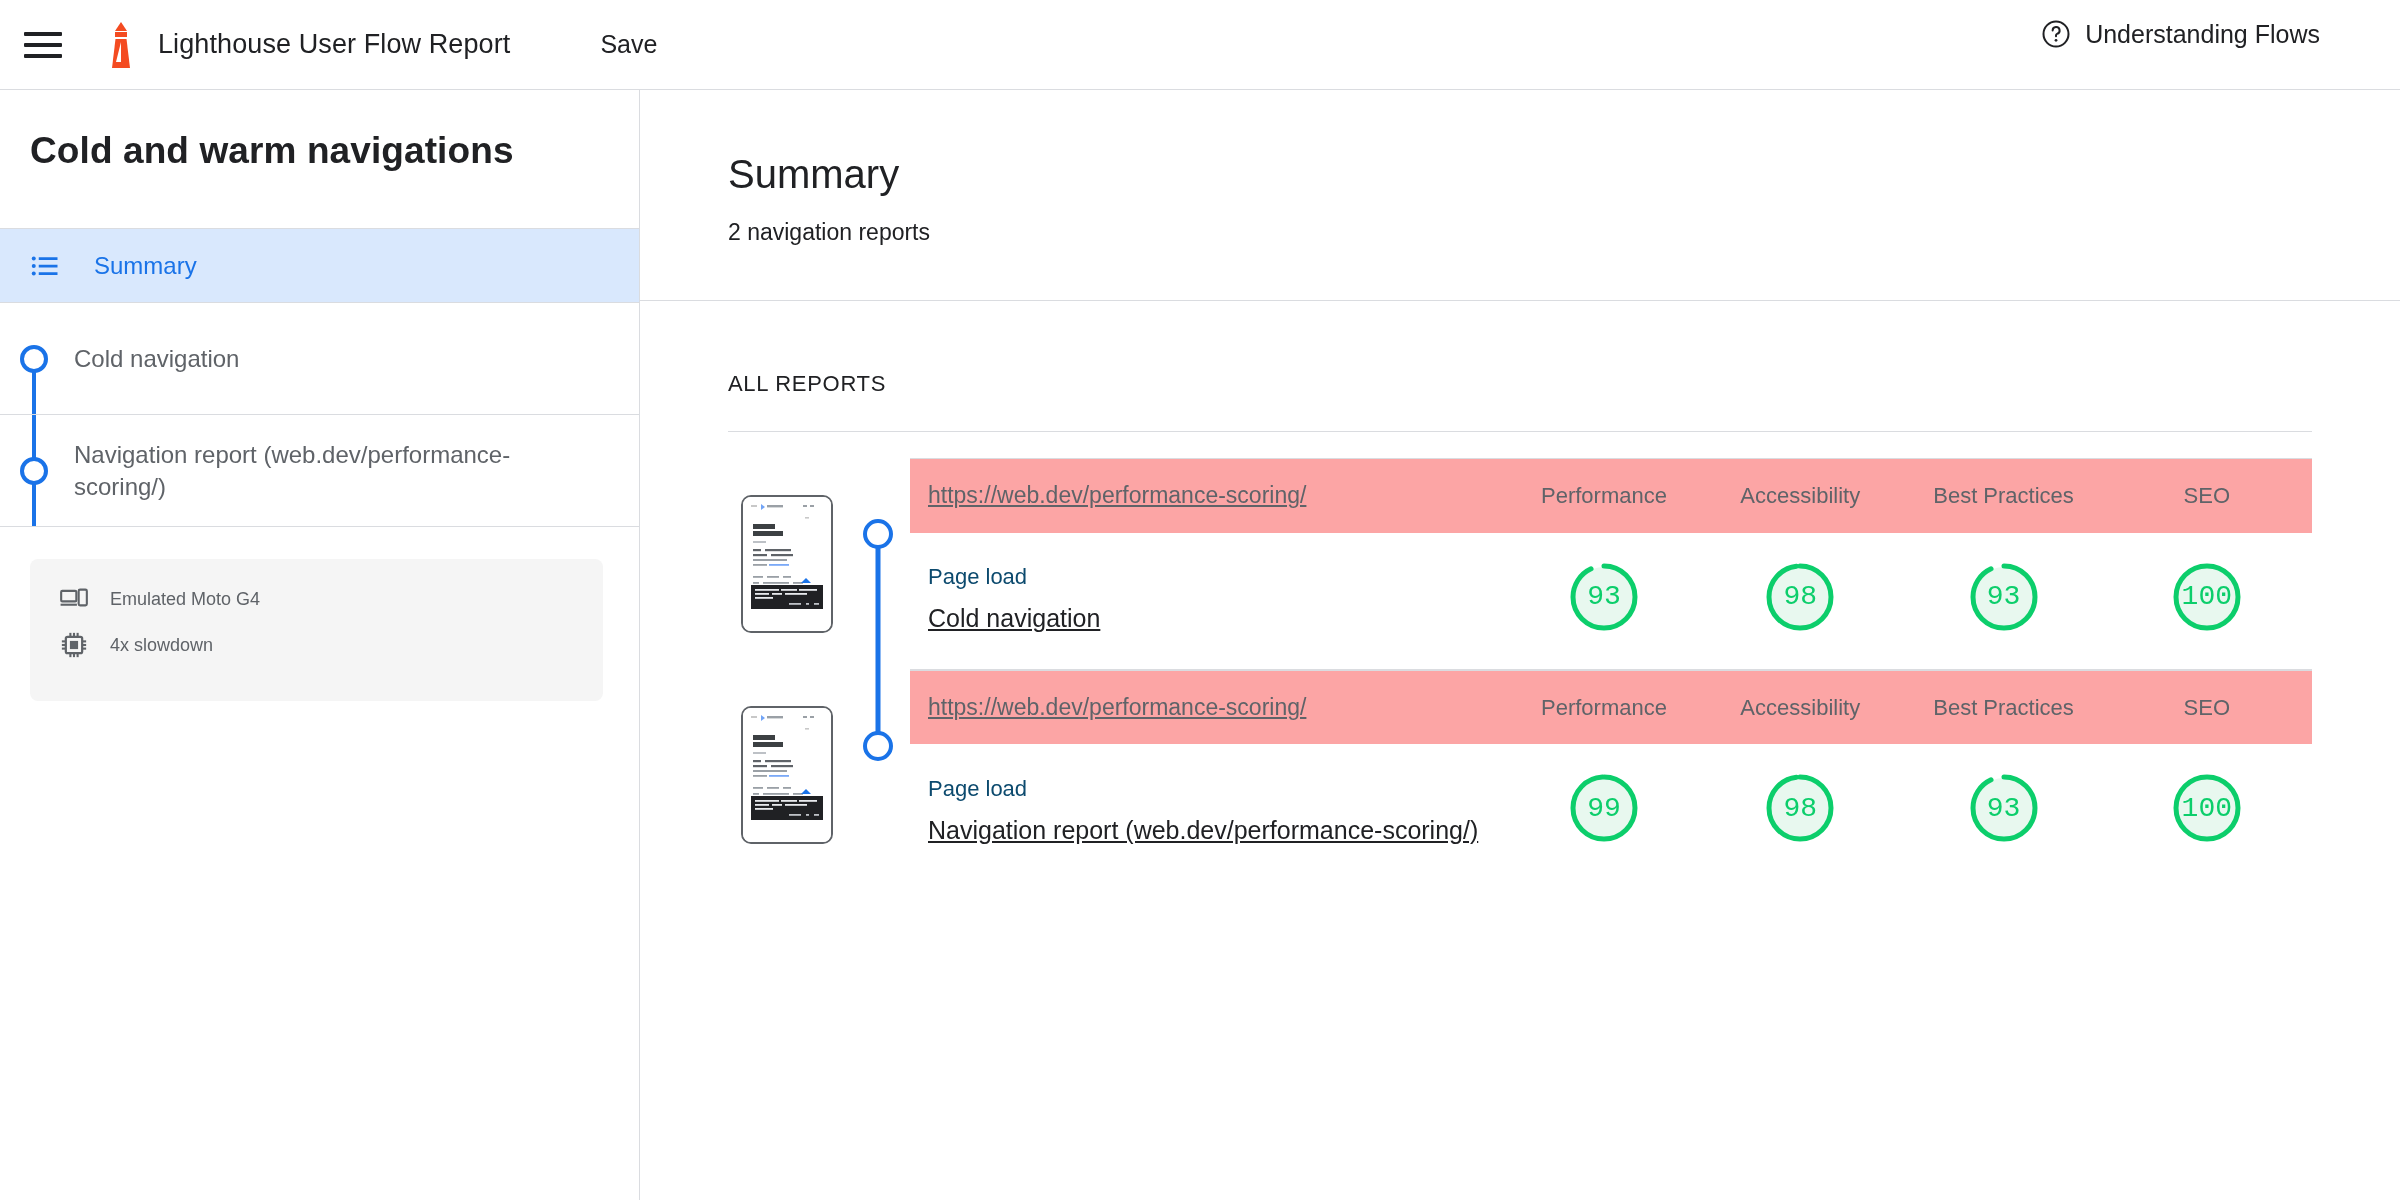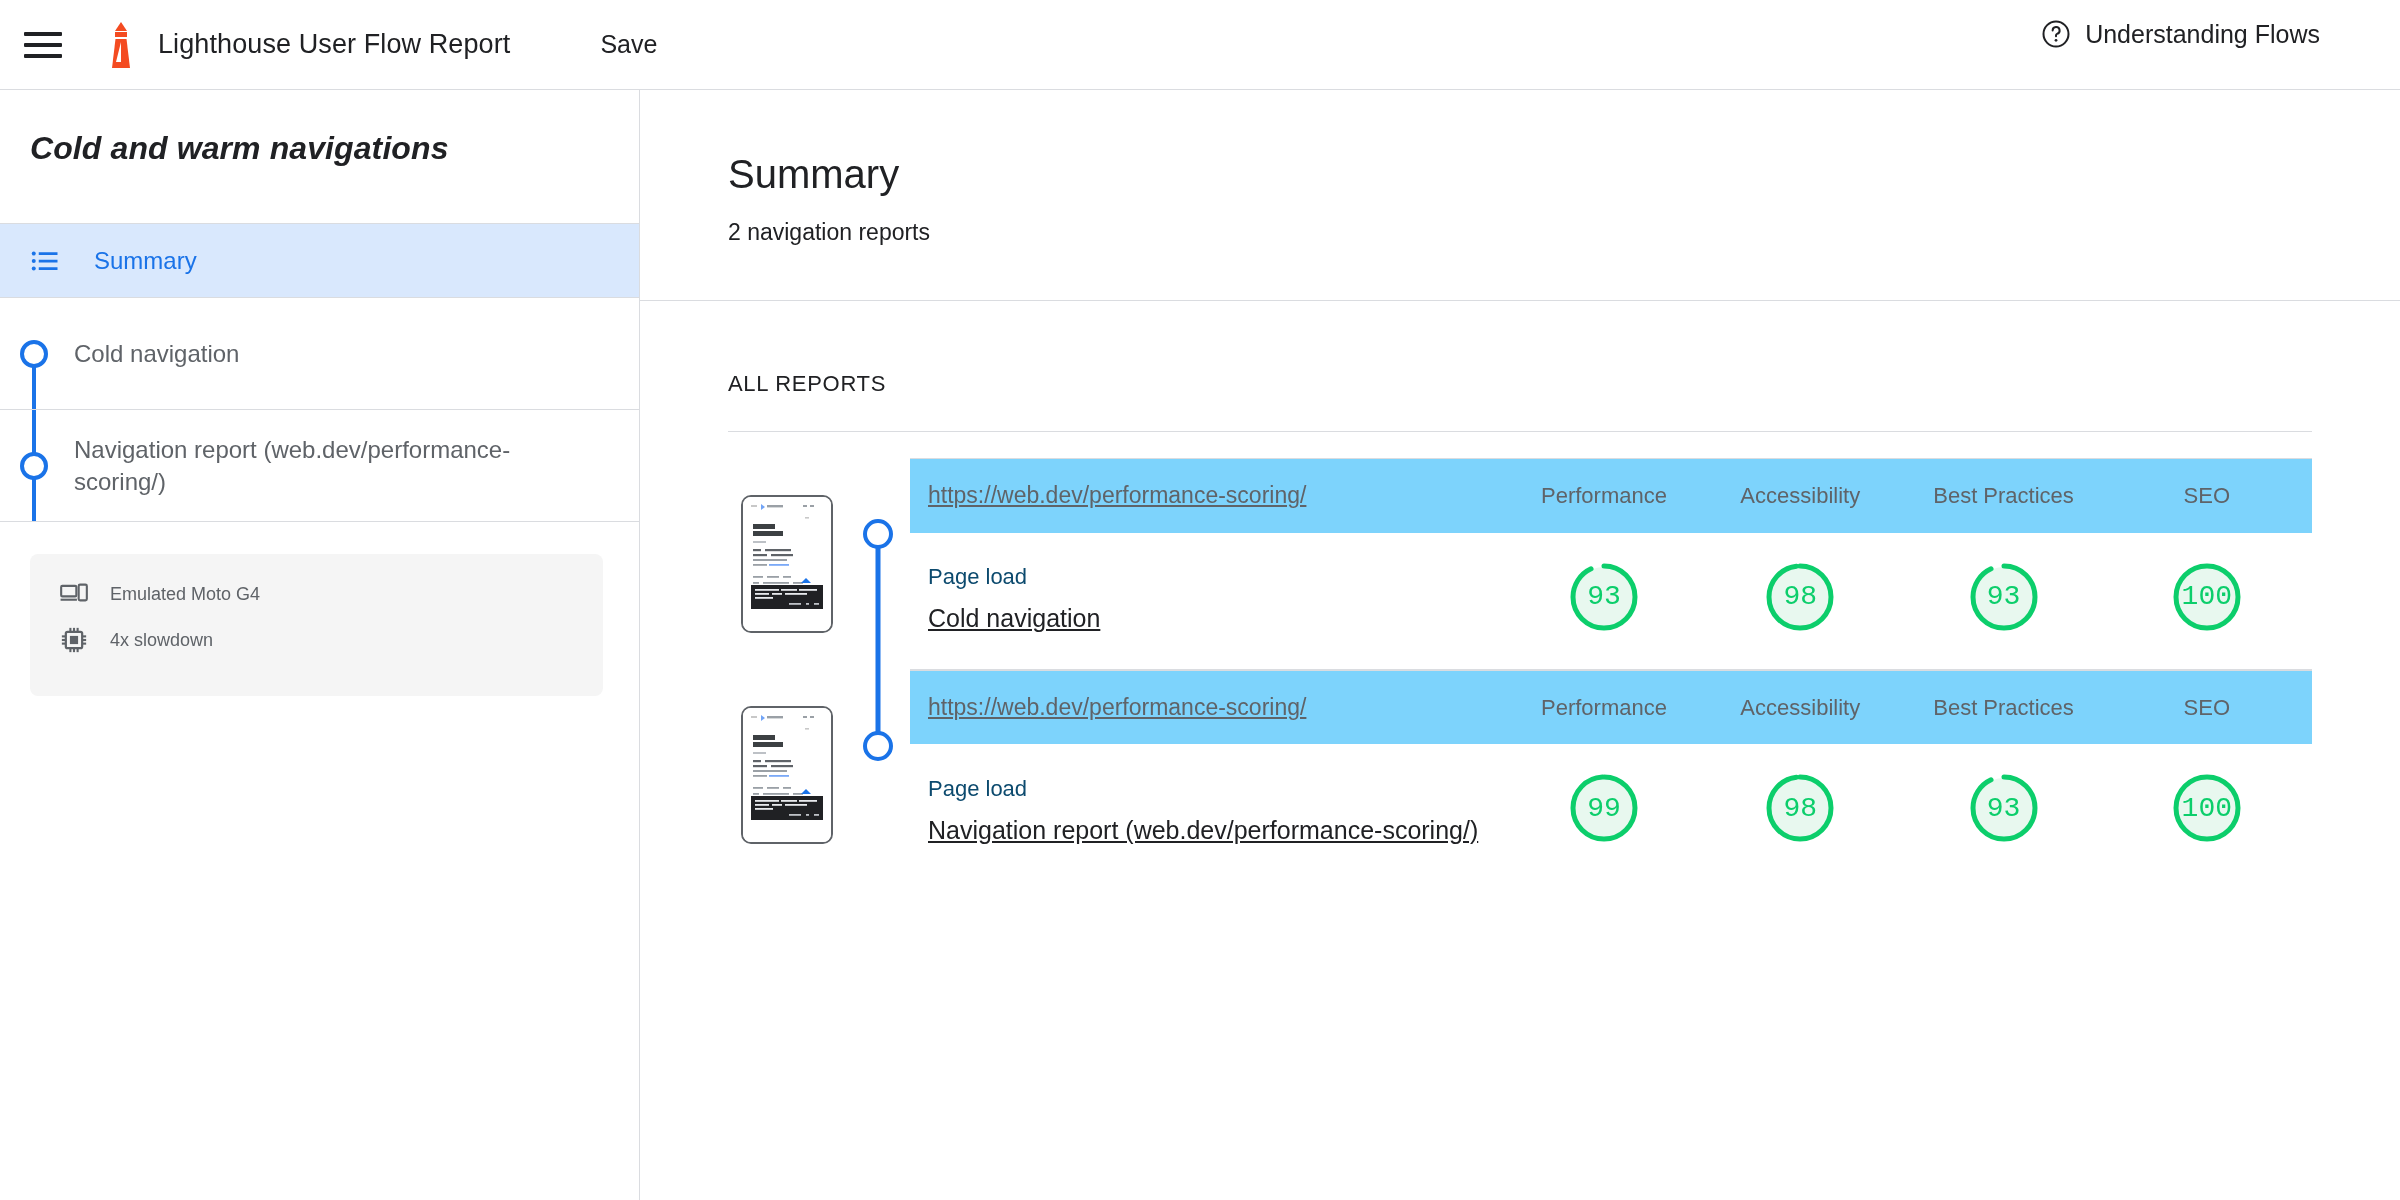--- a/index.html
+++ b/index.html
@@ -100,26 +100,25 @@
     box-sizing: border-box;
     border-right: 1px solid #dadce0;
     background: #fff;
     position: relative;
   }
   .flow-header {
     padding: 40px 30px 38px 30px;
     border-bottom: 1px solid #dadce0;
   }
   .flow-title {
-    font-size: 32px;
+    font-size: 37px;
     font-weight: 700;
     color: #202124;
     margin: 0 0 18px 0;
     letter-spacing: 0.1px;
-    font-style: italic;
   }
   .flow-date {
     font-size: 21px;
     color: #5f6368;
   }
 
   .nav-item {
     box-sizing: border-box;
     border-bottom: 1px solid #dadce0;
     display: flex;
@@ -294,21 +293,21 @@
     flex: 1;
     min-width: 0;
     padding-right: 88px;
   }
   .rep-table {
     width: 100%;
     border-collapse: collapse;
     table-layout: fixed;
   }
   .rep-headrow td {
-    background: #7dd3fc;
+    background: #fca5a5;
     border-top: 1px solid #dadce0;
     padding: 22px 0;
     vertical-align: middle;
   }
   .rep-url {
     font-size: 23px;
     color: #5f6368;
     text-decoration: underline;
     padding-left: 18px !important;
     cursor: pointer;

